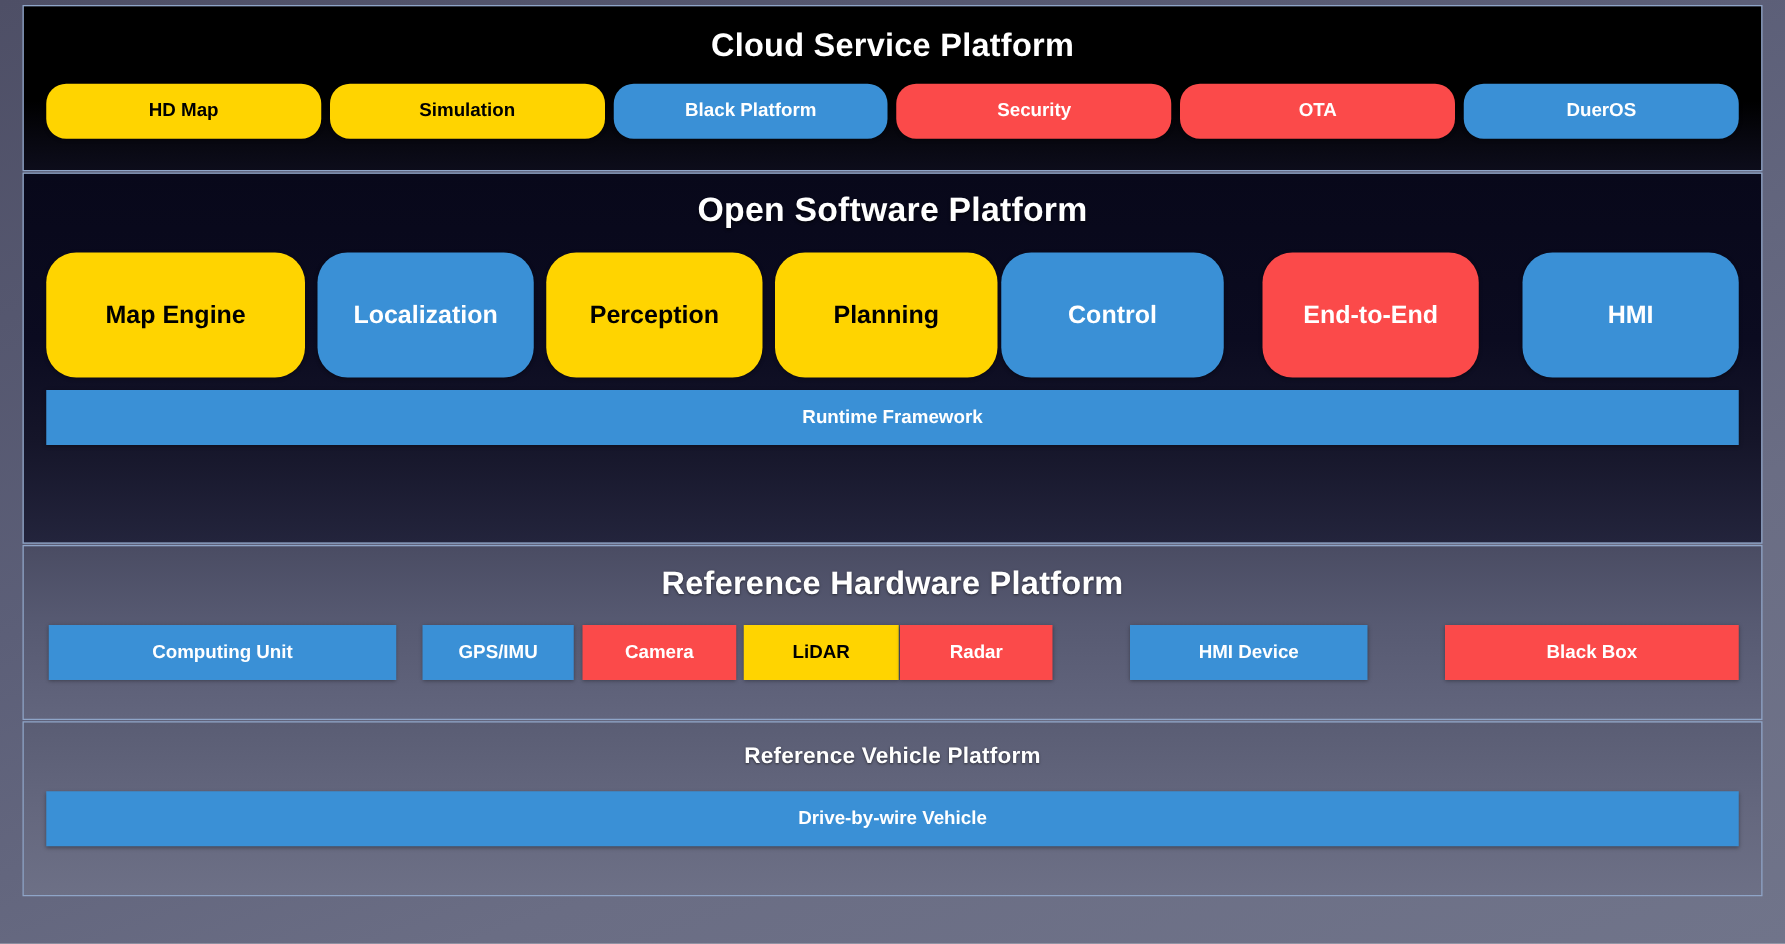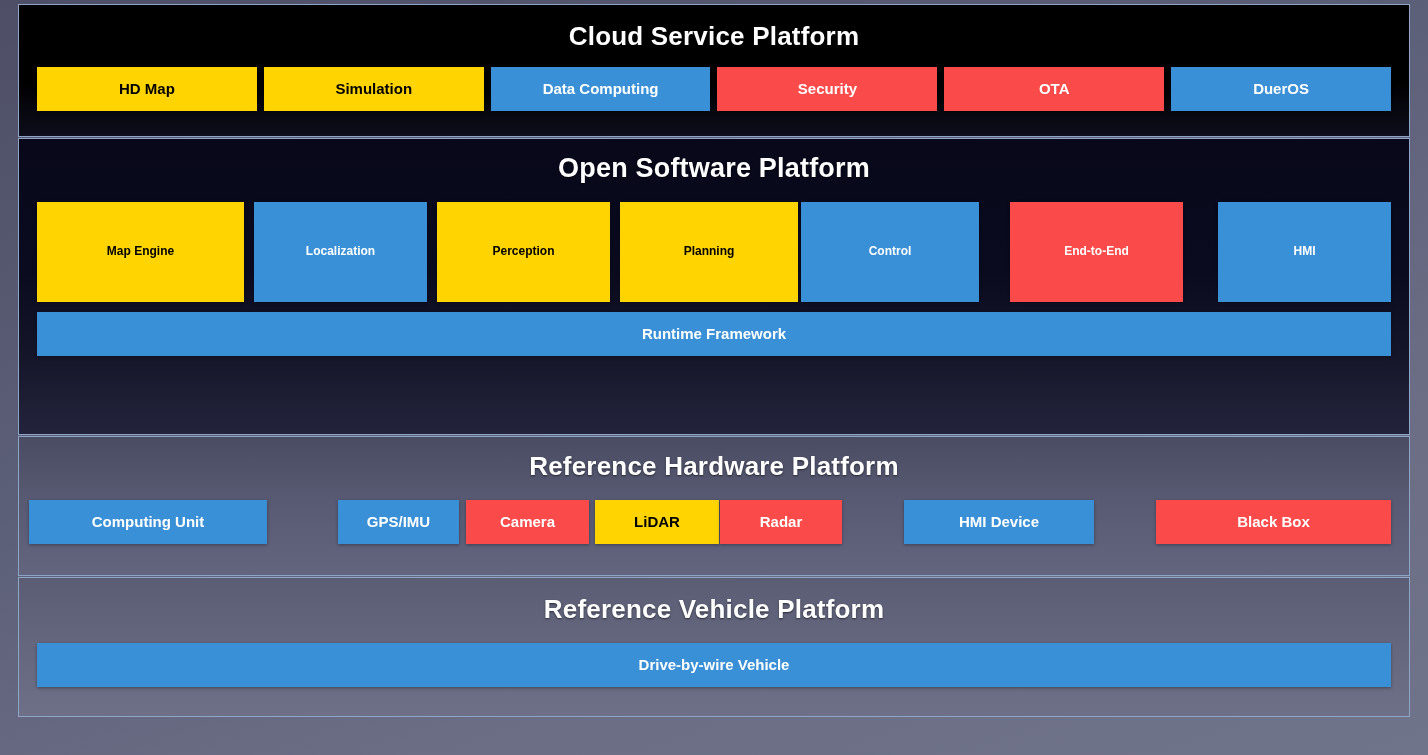--- a/index.html
+++ b/index.html
@@ -52,20 +52,21 @@
     display: flex;
     gap: 7px;
     width: 100%;
     box-sizing: border-box;
     padding: 0 18px;
     margin-top: 15px;
   }
   .row-cloud .box {
     flex: 1 1 0;
     height: 44px;
+    border-radius: 16px;
   }
 
   
   .layer-soft {
     height: 297px;
     background: linear-gradient(180deg, #08081a 0%, #0b0b20 45%, #151529 72%, #23243c 100%);
     padding-top: 14px;
   }
   .layer-soft .layer-title { font-size: 27px; }
   .row-modules {
@@ -109,21 +110,21 @@
     top: 0;
     height: 44px;
   }
 
   
   .layer-veh {
     height: 140px;
     background: linear-gradient(180deg, #5a5d74 0%, #64677e 50%, #6d7086 100%);
     padding-top: 16px;
   }
-  .layer-veh .layer-title { font-size: 26px; }
+  .layer-veh .layer-title { font-size: 18px; }
   .row-veh {
     width: 100%;
     box-sizing: border-box;
     padding: 0 18px;
     margin-top: 18px;
   }
   .row-veh .box {
     width: 100%;
     height: 44px;
   }
@@ -137,34 +138,34 @@
     font-size: 15px;
     font-weight: bold;
     text-align: center;
     line-height: 1.1;
     padding: 2px 4px;
     box-shadow: 0 1px 3px rgba(0,0,0,0.35);
   }
   .box.yellow { background: #ffd400; color: #000000; }
   .box.blue   { background: #3a90d6; color: #ffffff; }
   .box.red    { background: #fb4a4a; color: #ffffff; }
-  .box.module { font-size: 12px; }
+  .box.module { font-size: 20px; border-radius: 24px; }
   .box.bar    { font-size: 15px; }
 </style>
 </head>
 <body>
 
 <div id="stage">
 
   <section class="layer layer-cloud">
     <div class="layer-title">Cloud Service Platform</div>
     <div class="row-cloud" id="cloud-row">
         <div class="box yellow">HD Map</div>
         <div class="box yellow">Simulation</div>
-        <div class="box blue">Data Computing</div>
+        <div class="box blue">Black Platform</div>
         <div class="box red">Security</div>
         <div class="box red">OTA</div>
         <div class="box blue">DuerOS</div>
       </div>
   </section>
 
   <section class="layer layer-soft">
     <div class="layer-title">Open Software Platform</div>
     <div class="row-modules" id="soft-modules">
         <div class="box yellow module" style="width: 207px; margin-left: 0px;">Map Engine</div>
@@ -176,21 +177,21 @@
         <div class="box blue module" style="width: 173px; margin-left: 35px;">HMI</div>
       </div>
     <div class="row-bars" id="soft-bars">
         <div class="box blue bar">Runtime Framework</div>
       </div>
   </section>
 
   <section class="layer layer-hw">
     <div class="layer-title">Reference Hardware Platform</div>
     <div class="row-hw" id="hw-row">
-        <div class="box blue" style="left: 10px; width: 238px;">Computing Unit</div>
+        <div class="box blue" style="left: 20px; width: 278px;">Computing Unit</div>
         <div class="box blue" style="left: 319px; width: 121px;">GPS/IMU</div>
         <div class="box red" style="left: 447px; width: 123px;">Camera</div>
         <div class="box yellow" style="left: 576px; width: 124px;">LiDAR</div>
         <div class="box blue" style="left: 885px; width: 190px;">HMI Device</div>
         <div class="box red" style="left: 701px; width: 122px;">Radar</div>
         <div class="box red" style="left: 1137px; width: 235px;">Black Box</div>
       </div>
   </section>
 
   <section class="layer layer-veh">

